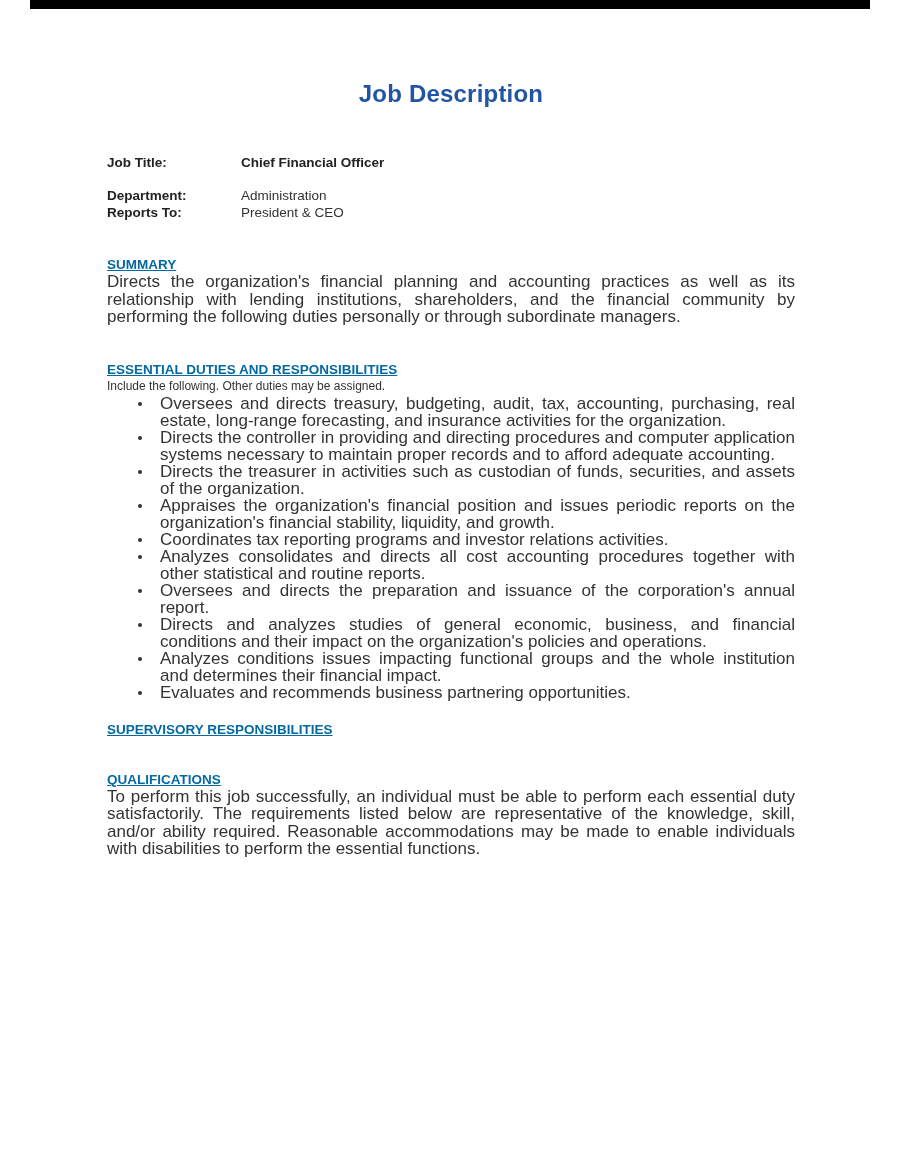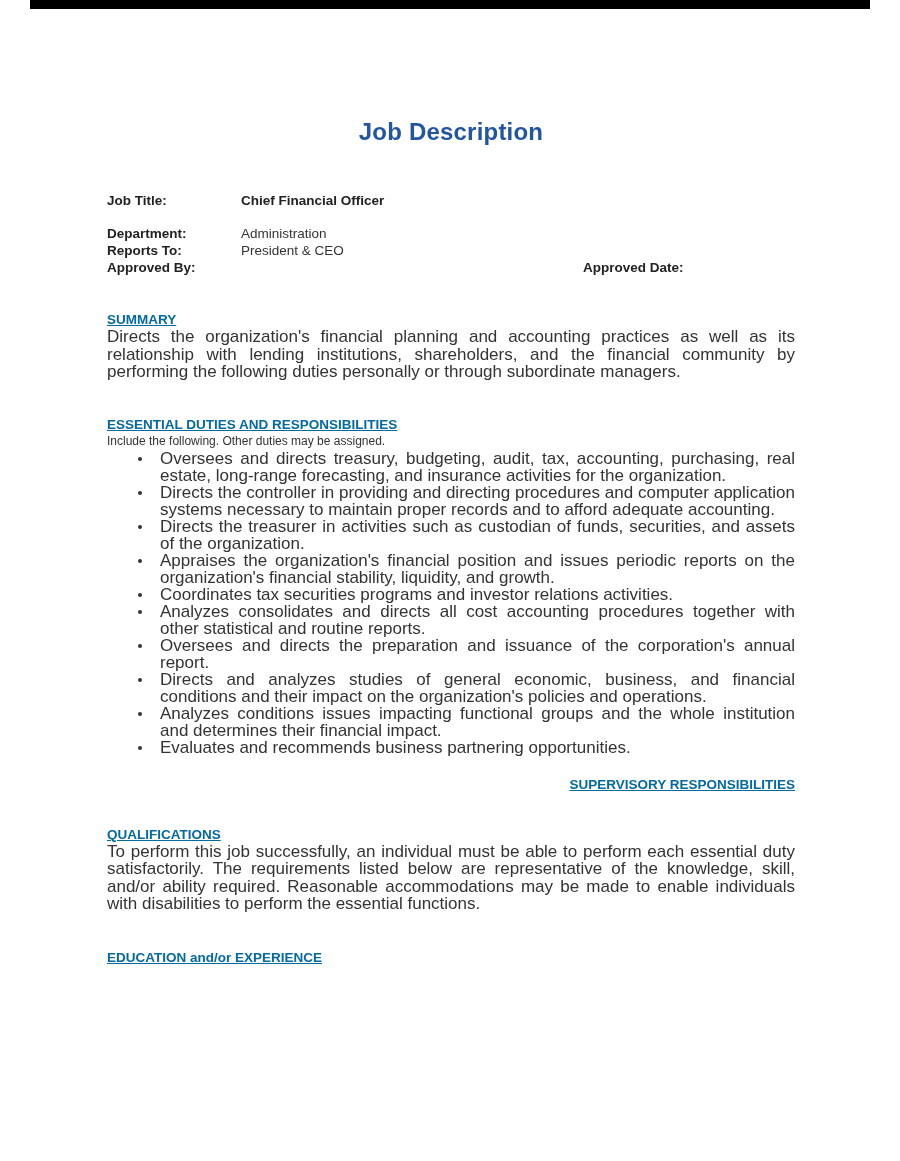--- a/index.html
+++ b/index.html
@@ -29,22 +29,22 @@
     height: 9px;
     background: #000000;
   }
   .content {
     position: absolute;
     top: 0;
     left: 107px;
     width: 688px;
   }
   .doc-title {
-    margin: 8px;
-    padding-top: 110px;
+    margin: 0;
+    padding-top: 80px;
     text-align: center;
     font-size: 24px;
     font-weight: bold;
     color: #2155a3;
     letter-spacing: 0.2px;
   }
   .field-block-1 {
     margin-top: 46px;
   }
   .field-block-2 {
@@ -81,21 +81,21 @@
     font-size: 13.5px;
     font-weight: bold;
     text-decoration: underline;
     color: #0369a1;
     line-height: 17px;
   }
   .mt-summary      { margin-top: 35px; }
   .mt-para         { margin-top: 16px; }
   .mt-duties       { margin-top: 35px; }
   .mt-list         { margin-top: 20px; }
-  .mt-supervisory  { margin-top: 20px; text-align: right; }
+  .mt-supervisory  { margin-top: 20px; }
   .mt-quals        { margin-top: 33px; }
   .mt-education    { margin-top: 36px; }
   .para {
     margin: 0;
     font-size: 17px;
     line-height: 17.5px;
     text-align: justify;
     color: #333333;
   }
   .intro {
@@ -146,47 +146,41 @@
 
     <div class="field-block-2">
       <div class="field-row">
         <span class="field-label">Department:</span>
         <span class="field-value">Administration</span>
       </div>
       <div class="field-row">
         <span class="field-label">Reports To:</span>
         <span class="field-value">President &amp; CEO</span>
       </div>
-      <div class="field-row">
-        <span class="field-label">Approved By:</span>
-        <span class="field-value"></span>
-        <span class="field-right">Approved Date:</span>
-      </div>
     </div>
 
     <h2 class="section-heading mt-summary">SUMMARY</h2>
     <p class="para mt-para">Directs the organization's financial planning and accounting practices as well as its relationship with lending institutions, shareholders, and the financial community by performing the following duties personally or through subordinate managers.</p>
 
     <h2 class="section-heading mt-duties">ESSENTIAL DUTIES AND RESPONSIBILITIES</h2>
     <p class="intro mt-para">Include the following. Other duties may be assigned.</p>
 
     <ul class="duty-list mt-list">
       <li>Oversees and directs treasury, budgeting, audit, tax, accounting, purchasing, real estate, long-range forecasting, and insurance activities for the organization.</li>
       <li>Directs the controller in providing and directing procedures and computer application systems necessary to maintain proper records and to afford adequate accounting.</li>
       <li>Directs the treasurer in activities such as custodian of funds, securities, and assets of the organization.</li>
       <li>Appraises the organization's financial position and issues periodic reports on the organization's financial stability, liquidity, and growth.</li>
-      <li>Coordinates tax securities programs and investor relations activities.</li>
+      <li>Coordinates tax reporting programs and investor relations activities.</li>
       <li>Analyzes consolidates and directs all cost accounting procedures together with other statistical and routine reports.</li>
       <li>Oversees and directs the preparation and issuance of the corporation's annual report.</li>
       <li>Directs and analyzes studies of general economic, business, and financial conditions and their impact on the organization's policies and operations.</li>
       <li>Analyzes conditions issues impacting functional groups and the whole institution and determines their financial impact.</li>
       <li>Evaluates and recommends business partnering opportunities.</li>
     </ul>
 
     <h2 class="section-heading mt-supervisory">SUPERVISORY RESPONSIBILITIES</h2>
 
     <h2 class="section-heading mt-quals">QUALIFICATIONS</h2>
     <p class="para mt-para">To perform this job successfully, an individual must be able to perform each essential duty satisfactorily. The requirements listed below are representative of the knowledge, skill, and/or ability required. Reasonable accommodations may be made to enable individuals with disabilities to perform the essential functions.</p>
 
-    <h2 class="section-heading mt-education">EDUCATION and/or EXPERIENCE</h2>
 
   </div>
 </div>
 
 </body></html>

